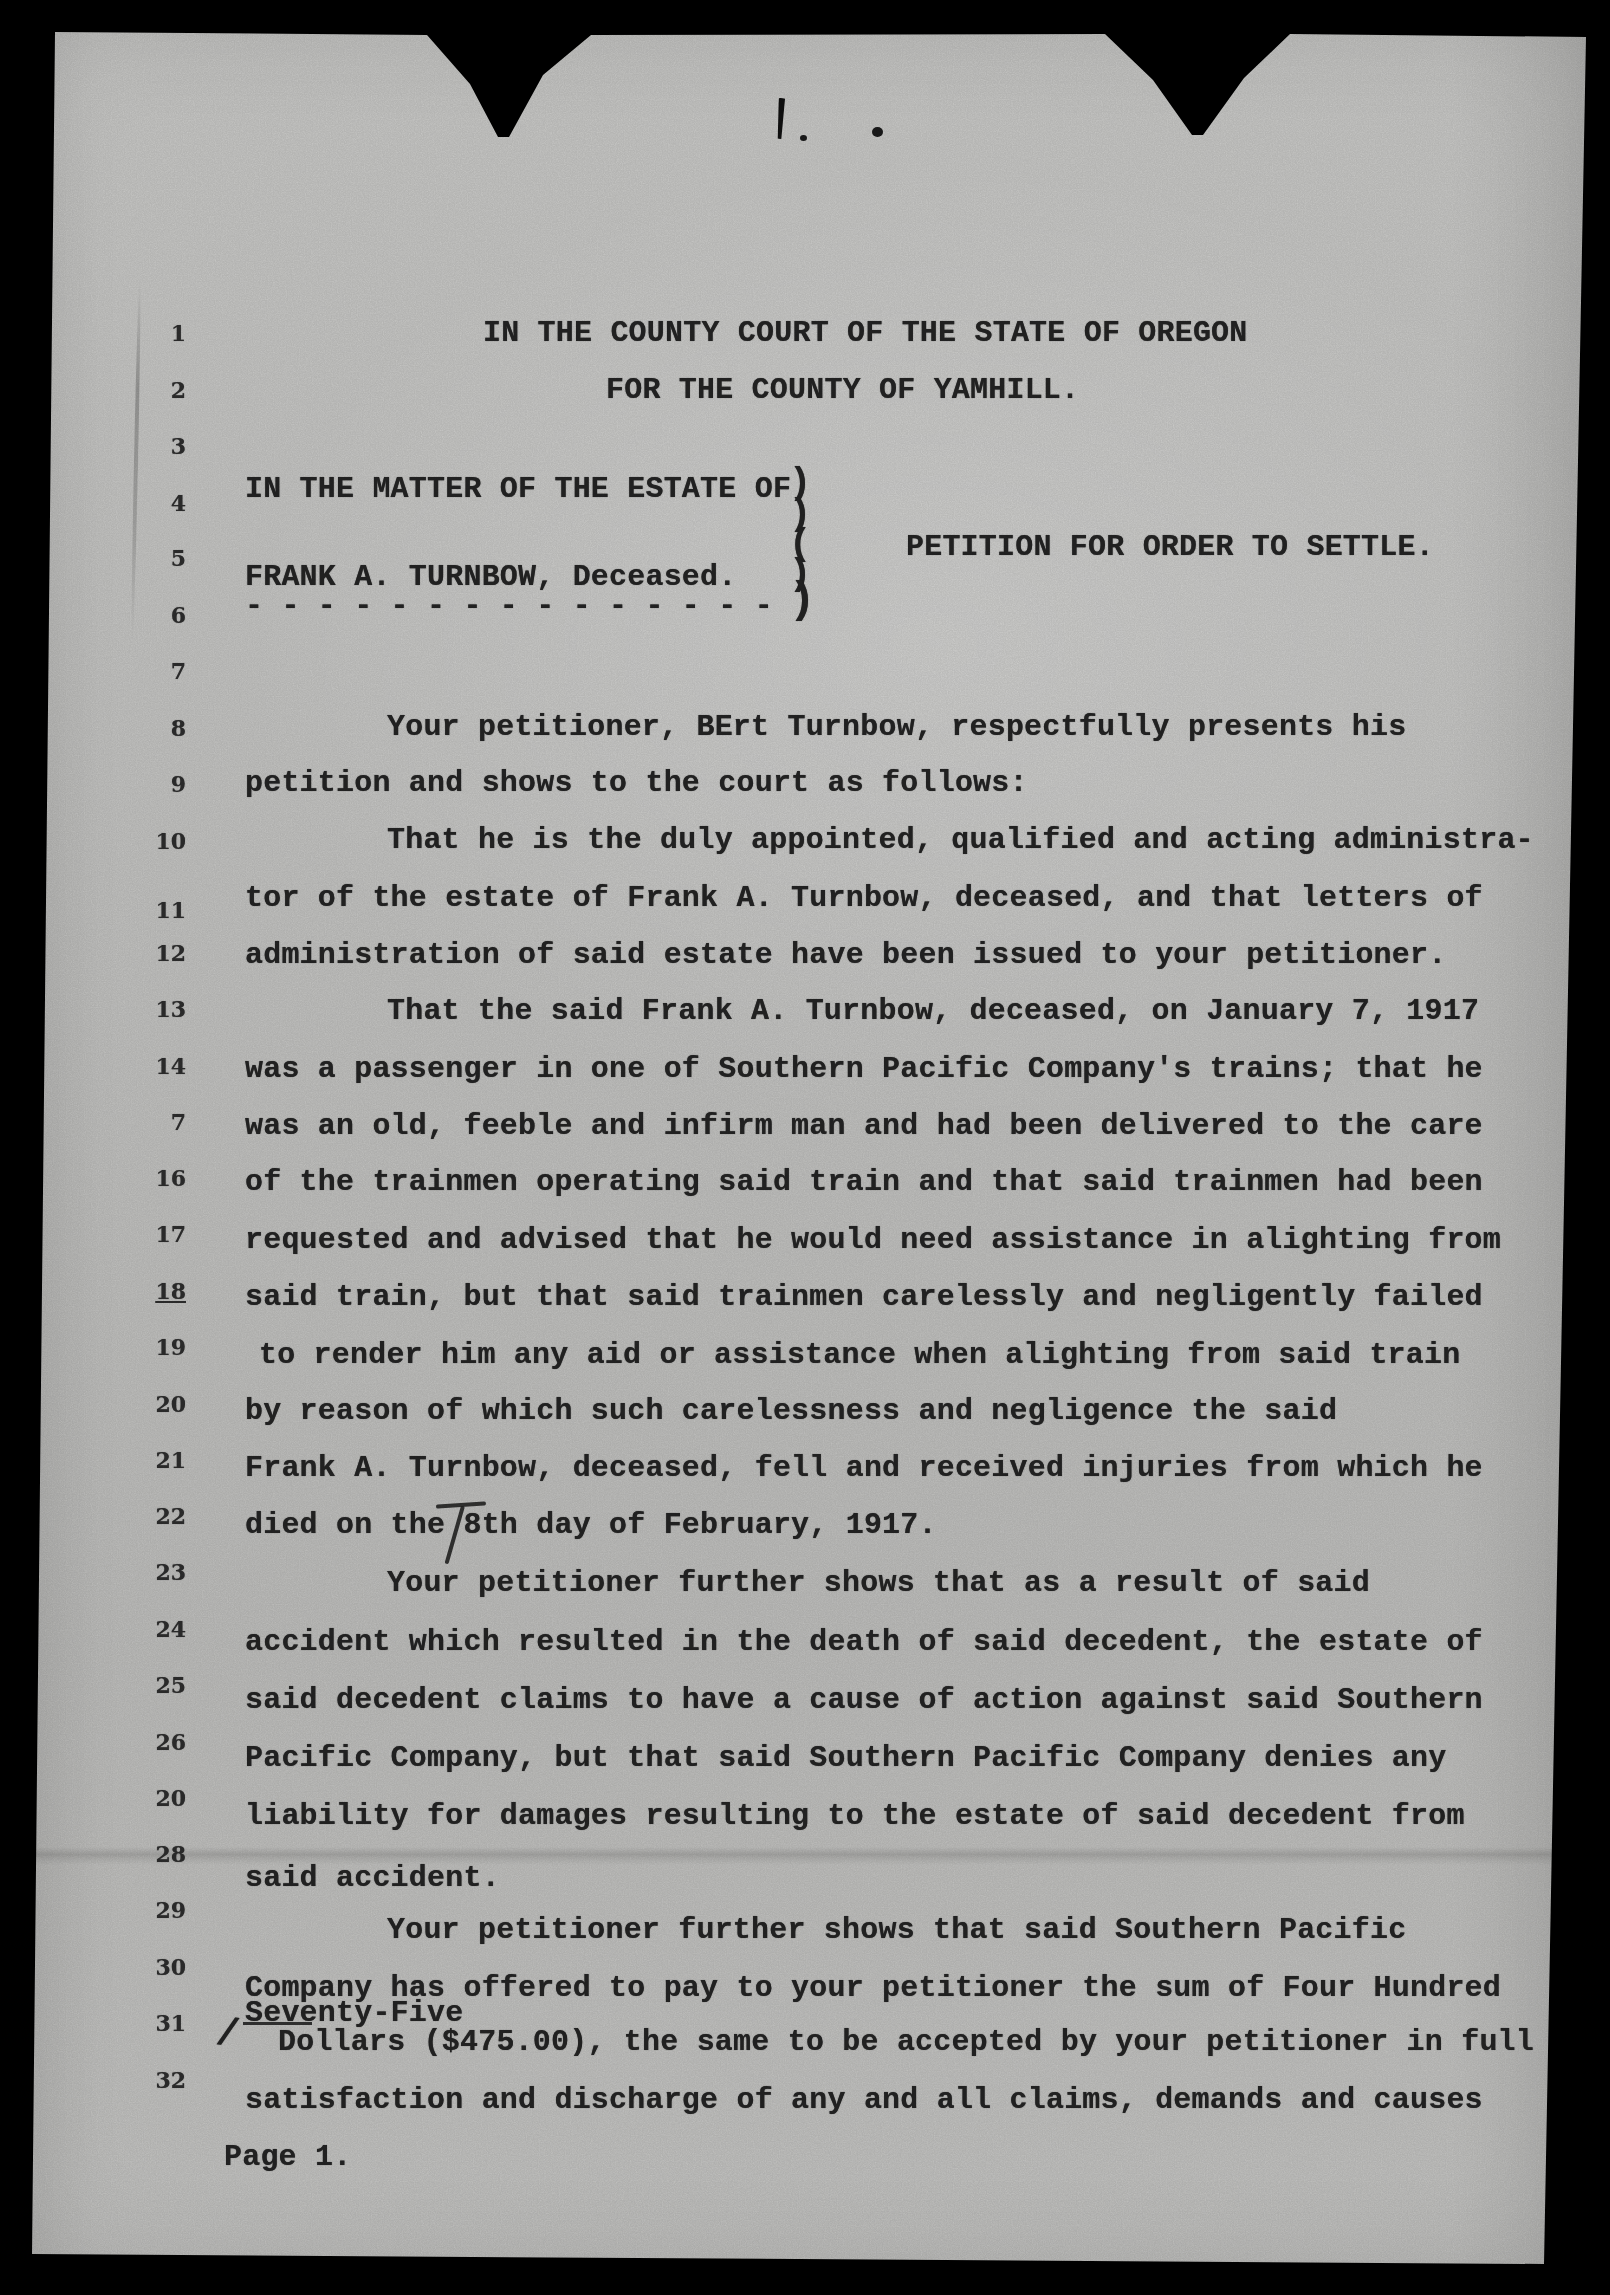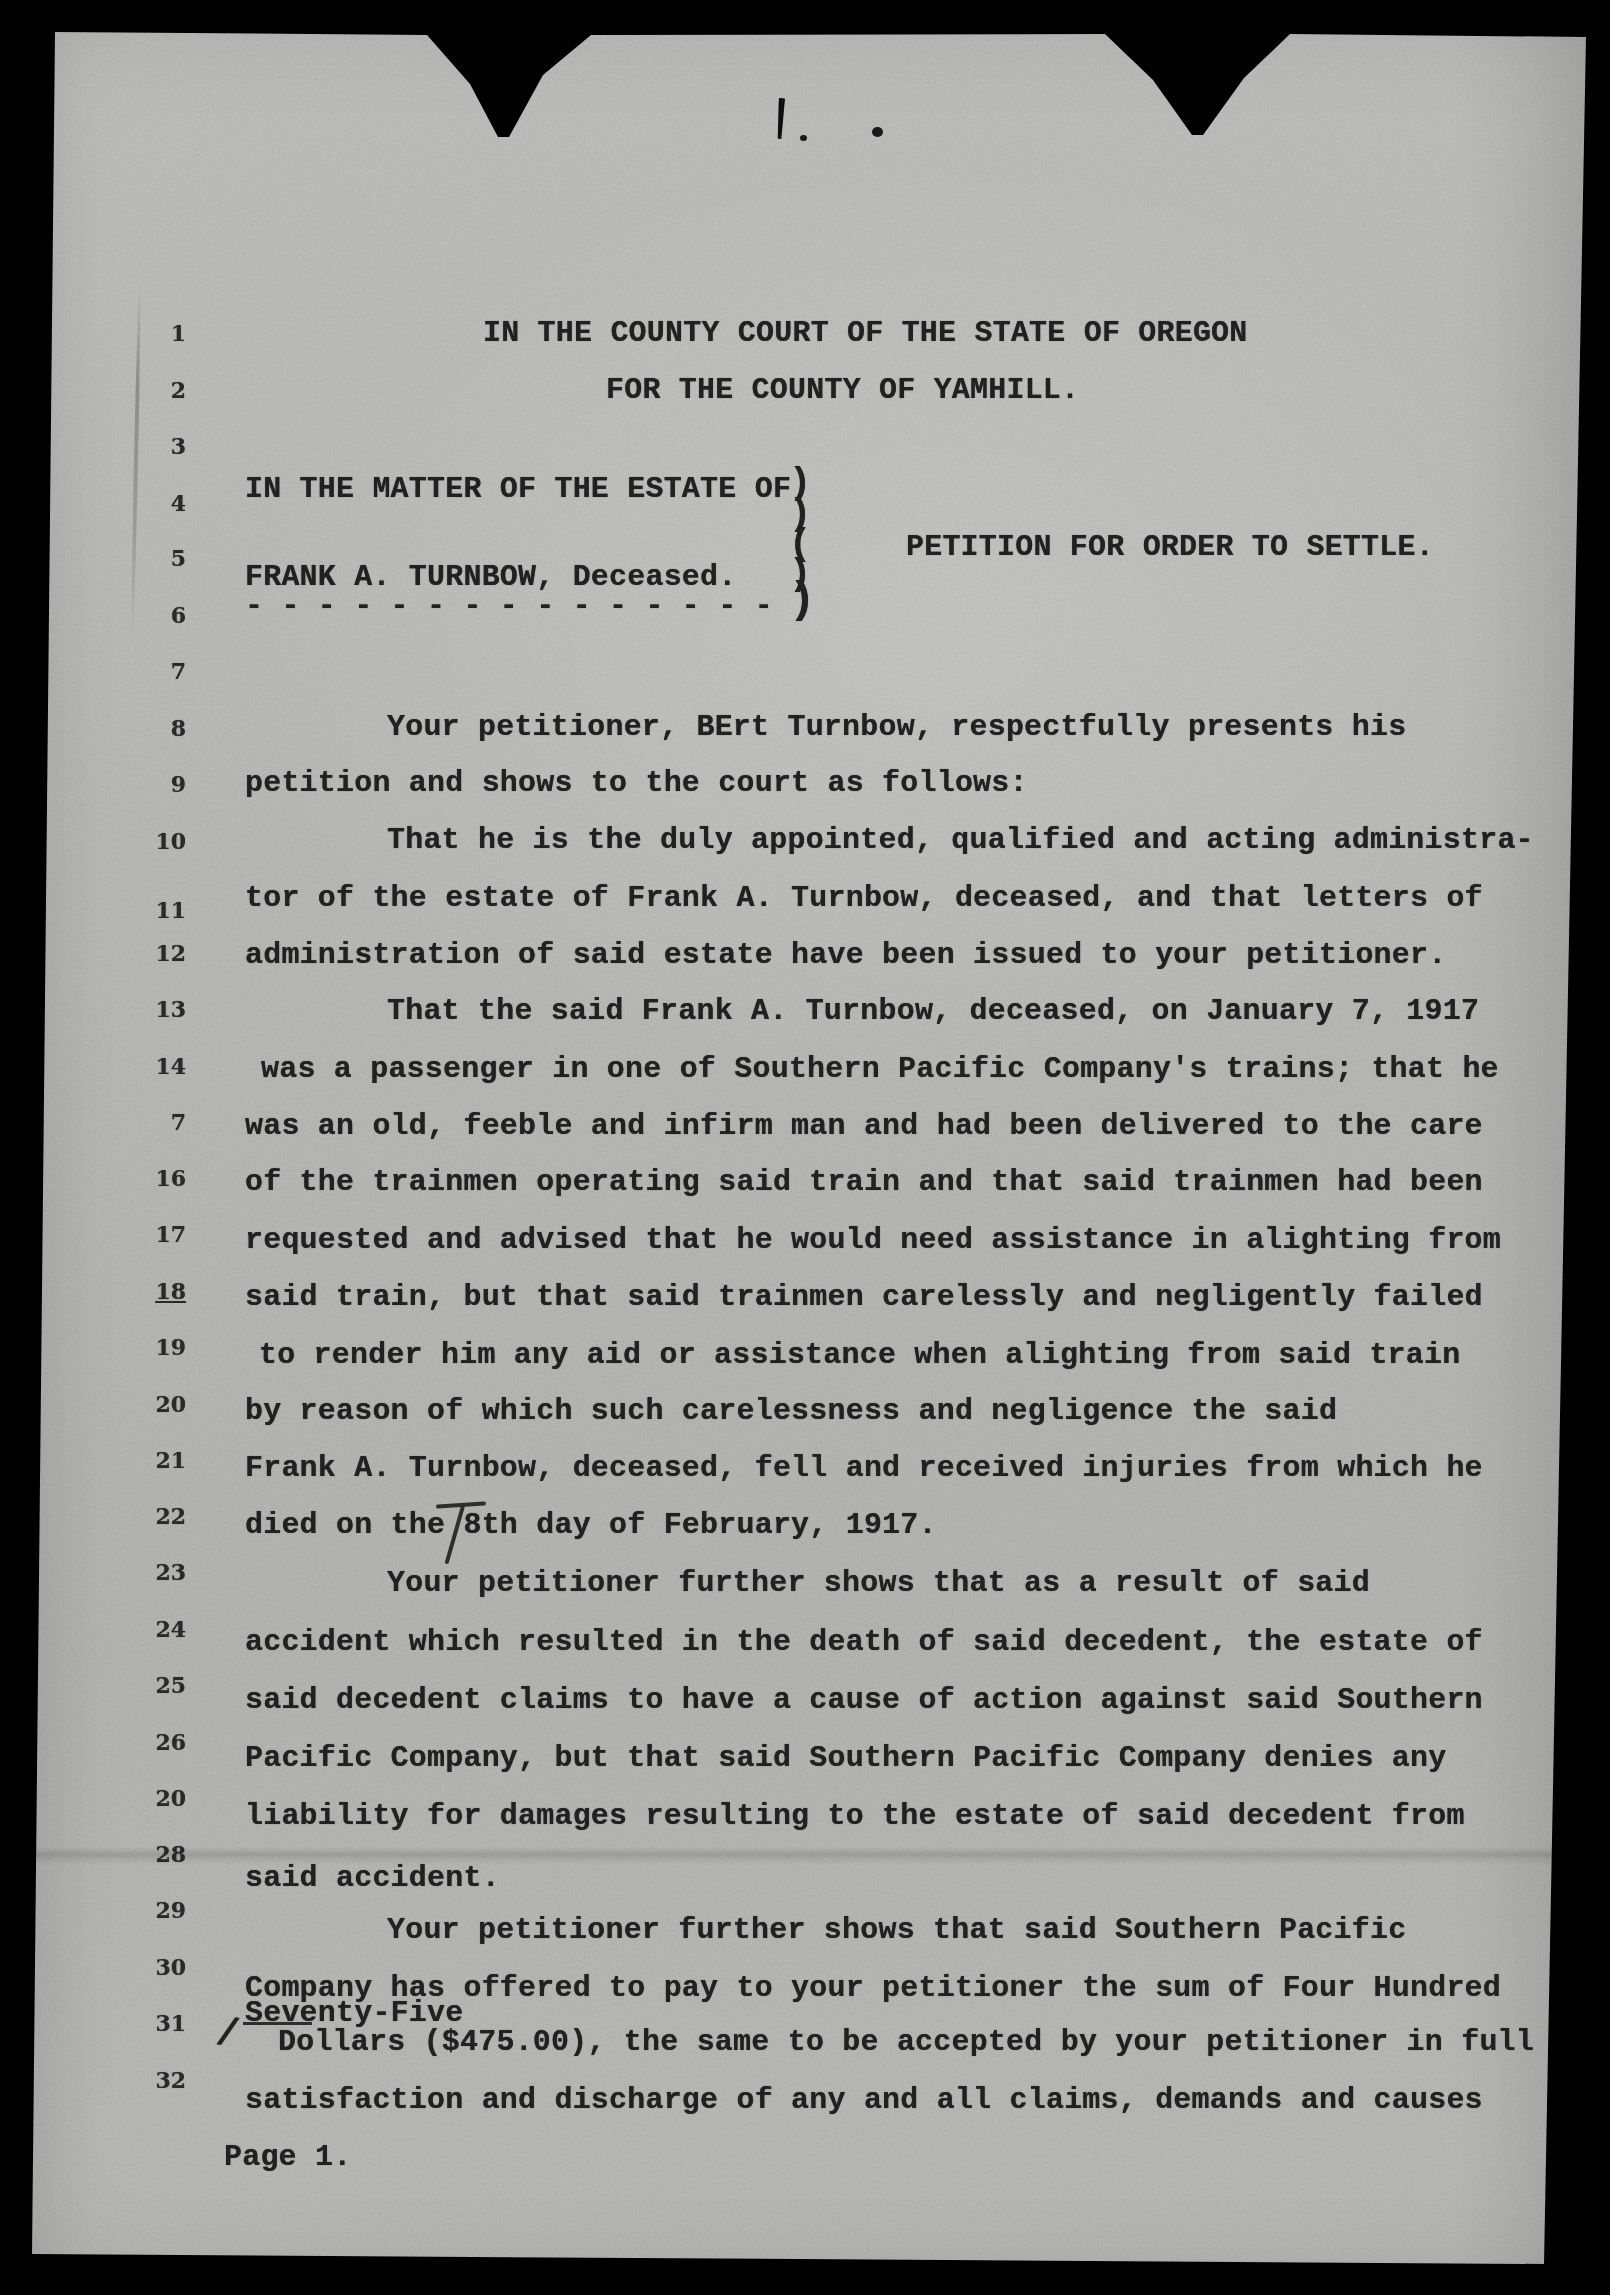--- a/index.html
+++ b/index.html
@@ -99,21 +99,21 @@
         <div class="line-text" style="top: 766px; left: 245px;">petition and shows to the court as follows:</div>
         <div class="line-num" style="top: 828px;">10</div>
         <div class="line-text indent" style="top: 823px; left: 245px;">That he is the duly appointed, qualified and acting administra-</div>
         <div class="line-num" style="top: 883px; margin-top: 14px;">11</div>
         <div class="line-text" style="top: 881px; left: 245px;">tor of the estate of Frank A. Turnbow, deceased, and that letters of</div>
         <div class="line-num" style="top: 940px;">12</div>
         <div class="line-text" style="top: 938px; left: 245px;">administration of said estate have been issued to your petitioner.</div>
         <div class="line-num" style="top: 996px;">13</div>
         <div class="line-text indent" style="top: 994px; left: 245px;">That the said Frank A. Turnbow, deceased, on January 7, 1917</div>
         <div class="line-num" style="top: 1053px;">14</div>
-        <div class="line-text" style="top: 1052px; left: 245px; margin-left: 16px;">was a passenger in one of Southern Pacific Company's trains; that he</div>
+        <div class="line-text" style="top: 1052px; left: 245px;">was a passenger in one of Southern Pacific Company's trains; that he</div>
         <div class="line-num" style="top: 1109px;">7</div>
         <div class="line-text" style="top: 1109px; left: 245px;">was an old, feeble and infirm man and had been delivered to the care</div>
         <div class="line-num" style="top: 1165px;">16</div>
         <div class="line-text" style="top: 1165px; left: 245px;">of the trainmen operating said train and that said trainmen had been</div>
         <div class="line-num" style="top: 1221px;">17</div>
         <div class="line-text" style="top: 1223px; left: 245px;">requested and advised that he would need assistance in alighting from</div>
         <div class="line-num" style="top: 1278px; text-decoration: underline;">18</div>
         <div class="line-text" style="top: 1280px; left: 245px;">said train, but that said trainmen carelessly and negligently failed</div>
         <div class="line-num" style="top: 1334px;">19</div>
         <div class="line-text" style="top: 1338px; left: 259px;">to render him any aid or assistance when alighting from said train</div>

